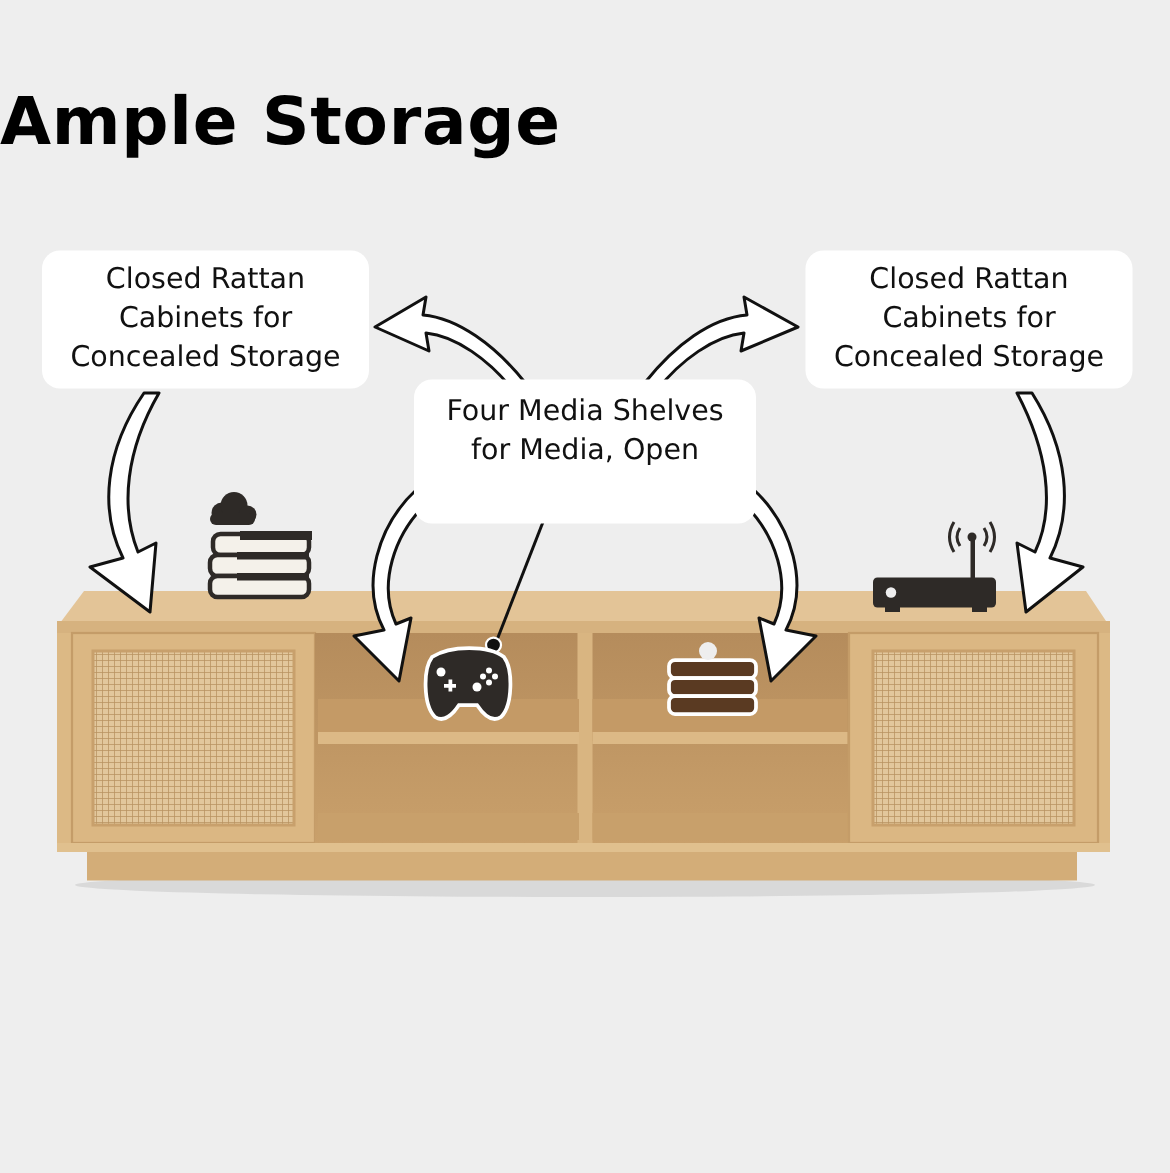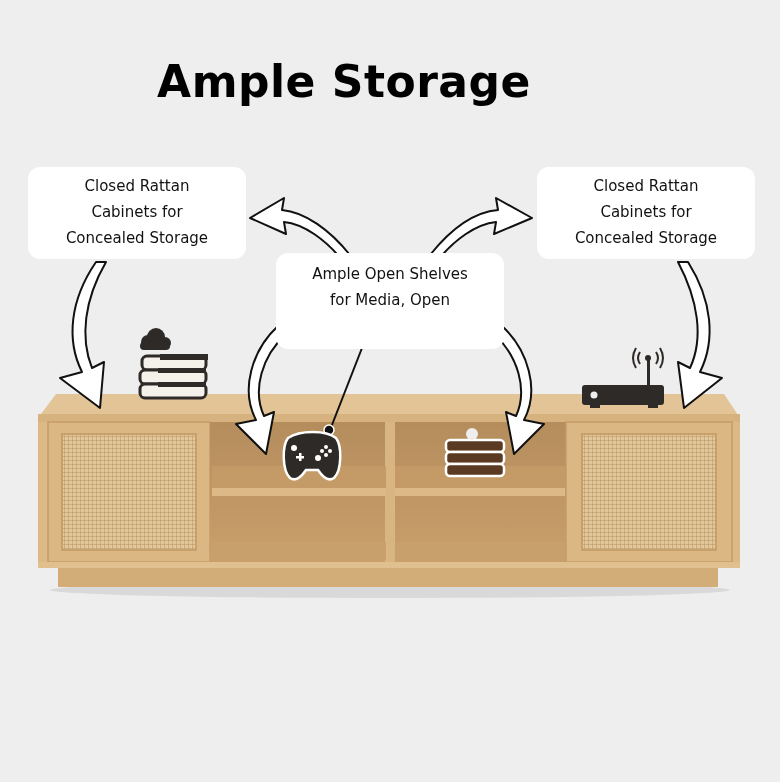--- a/index.html
+++ b/index.html
@@ -1,18 +1,18 @@
 <!DOCTYPE html>
 <html><head>
 <meta charset="utf-8">
 <style>
   html,body{margin:0;padding:0;}
   body{width:780px;height:782px;background:#eeeeee;position:relative;overflow:hidden;font-family:"DejaVu Sans",sans-serif;}
-  .title{position:absolute;left:0;top:56px;width:688px;text-align:center;font-family:"DejaVu Sans",sans-serif;font-weight:bold;font-size:44px;color:#000;letter-spacing:0.5px;}
-  .callout{position:absolute;background:#fff;border-radius:12px;text-align:center;font-family:"DejaVu Sans",sans-serif;font-size:15px;line-height:26px;color:#111;}
+  .title{position:absolute;left:0;top:56px;width:688px;font-family:"DejaVu Sans",sans-serif;font-weight:bold;font-size:44px;color:#000;letter-spacing:0.5px;}
+  .callout{position:absolute;background:#fff;border-radius:12px;text-align:center;font-family:"DejaVu Sans",sans-serif;font-size:19px;line-height:26px;color:#111;}
   .callout span{display:block;}
   #cl-left{left:28px;top:167px;width:218px;height:92px;padding-top:6px;box-sizing:border-box;}
   #cl-right{left:537px;top:167px;width:218px;height:92px;padding-top:6px;box-sizing:border-box;}
   #cl-center{left:276px;top:253px;width:228px;height:96px;padding-top:8px;box-sizing:border-box;}
   svg.overlay{position:absolute;left:0;top:0;}
 </style>
 </head>
 <body>
 
 <div class="title">Ample Storage</div>
@@ -128,15 +128,15 @@
   <span>Closed Rattan</span>
   <span>Cabinets for</span>
   <span>Concealed Storage</span>
 </div>
 <div class="callout" id="cl-right">
   <span>Closed Rattan</span>
   <span>Cabinets for</span>
   <span>Concealed Storage</span>
 </div>
 <div class="callout" id="cl-center">
-  <span>Ample Open Shelves</span>
+  <span>Four Media Shelves</span>
   <span>for Media, Open</span>
 </div>
 
 </body></html>

